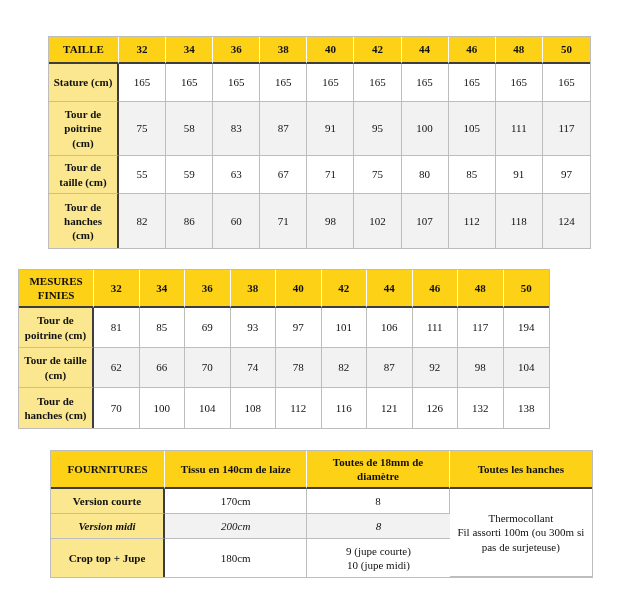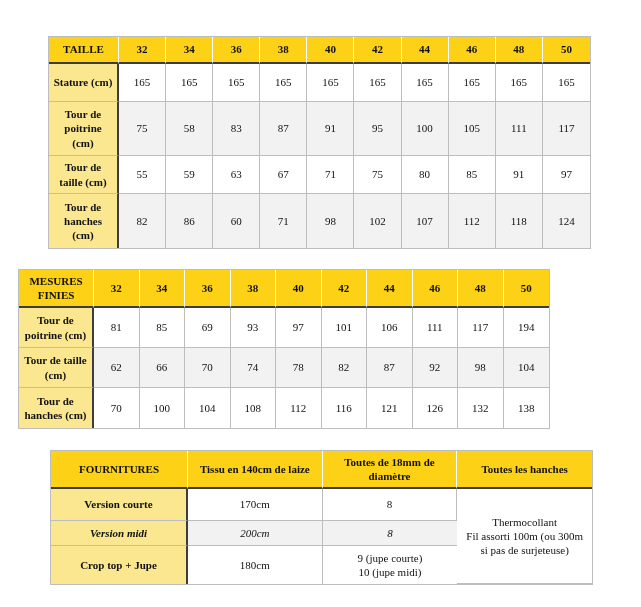--- a/index.html
+++ b/index.html
@@ -62,23 +62,23 @@
   .t-taille tbody tr:nth-child(4) { height: 54px; }
 
   
   .t-mesures { left: 18px; top: 269px; width: 532px; }
   .t-mesures thead th:first-child { width: 75px; }
   .t-mesures thead tr { height: 38px; }
   .t-mesures tbody tr { height: 40px; }
 
   
   .t-fournitures { left: 50px; top: 450px; width: 543px; }
-  .t-fournitures thead th:first-child { width: 137px; }
+  .t-fournitures thead th:first-child { width: 114px; }
   .t-fournitures thead tr { height: 38px; }
-  .t-fournitures tbody tr:nth-child(1) { height: 32px; }
+  .t-fournitures tbody tr:nth-child(1) { height: 25px; }
   .t-fournitures tbody tr:nth-child(2) { height: 25px; font-style: italic; }
   .t-fournitures tbody tr:nth-child(3) { height: 38px; }
 </style>
 </head>
 <body>
 
 <table class="sz t-taille">
     <thead>
       <tr>
         <th>TAILLE</th>

